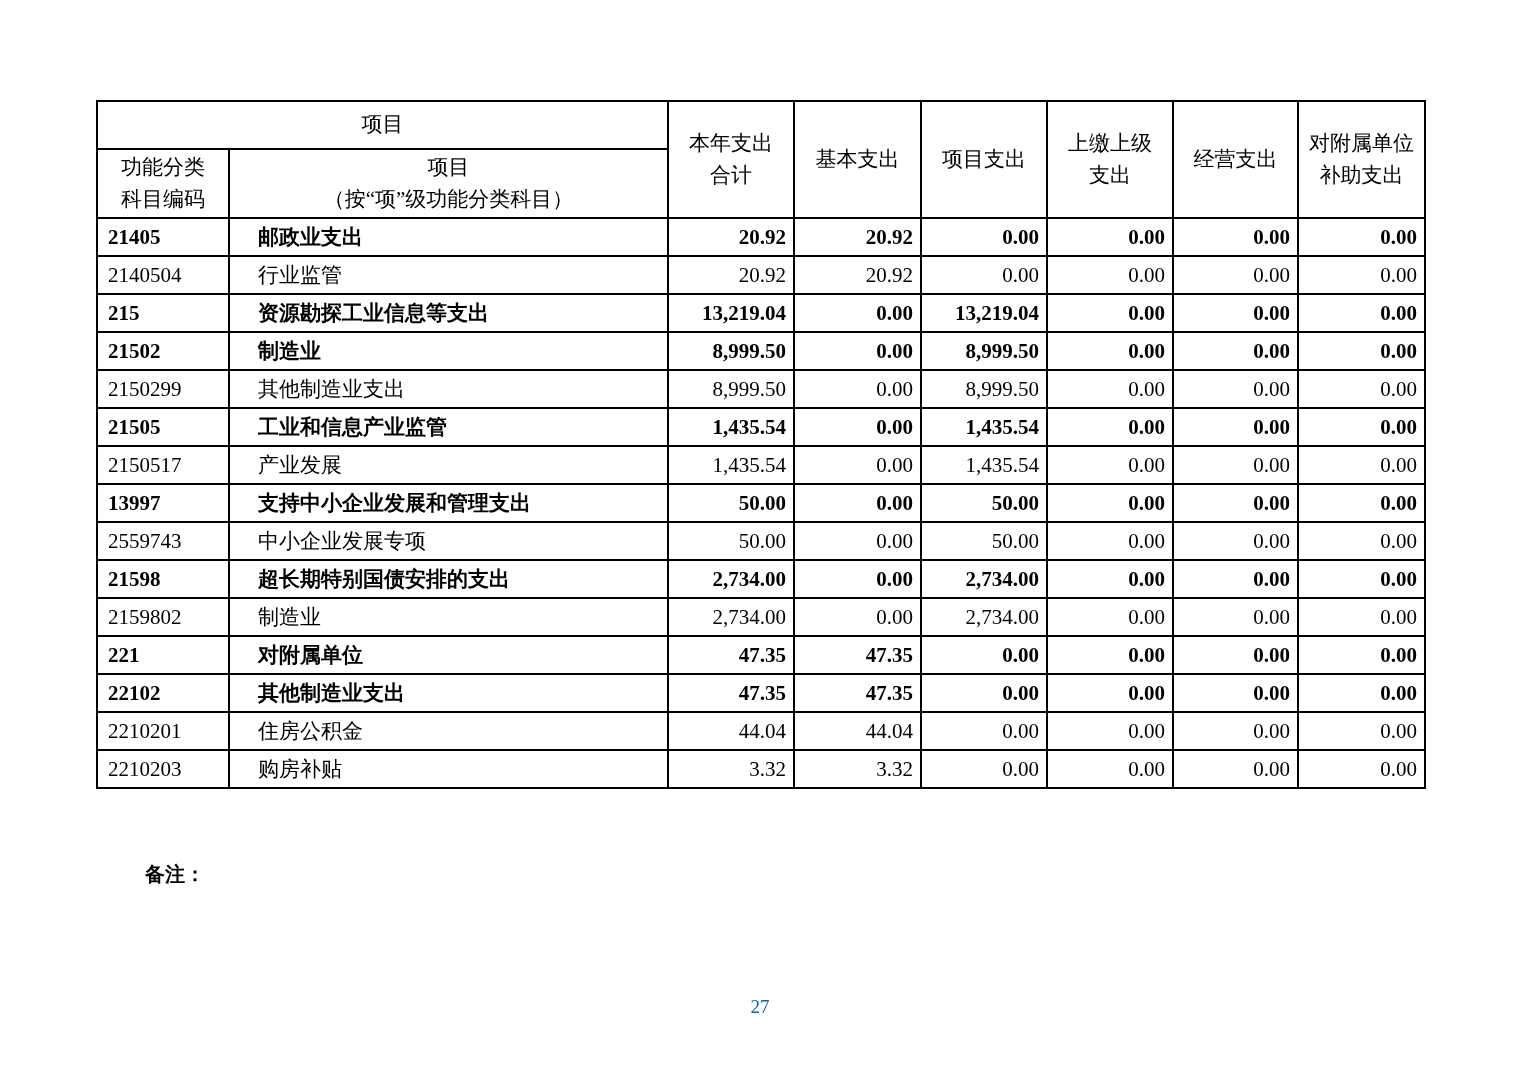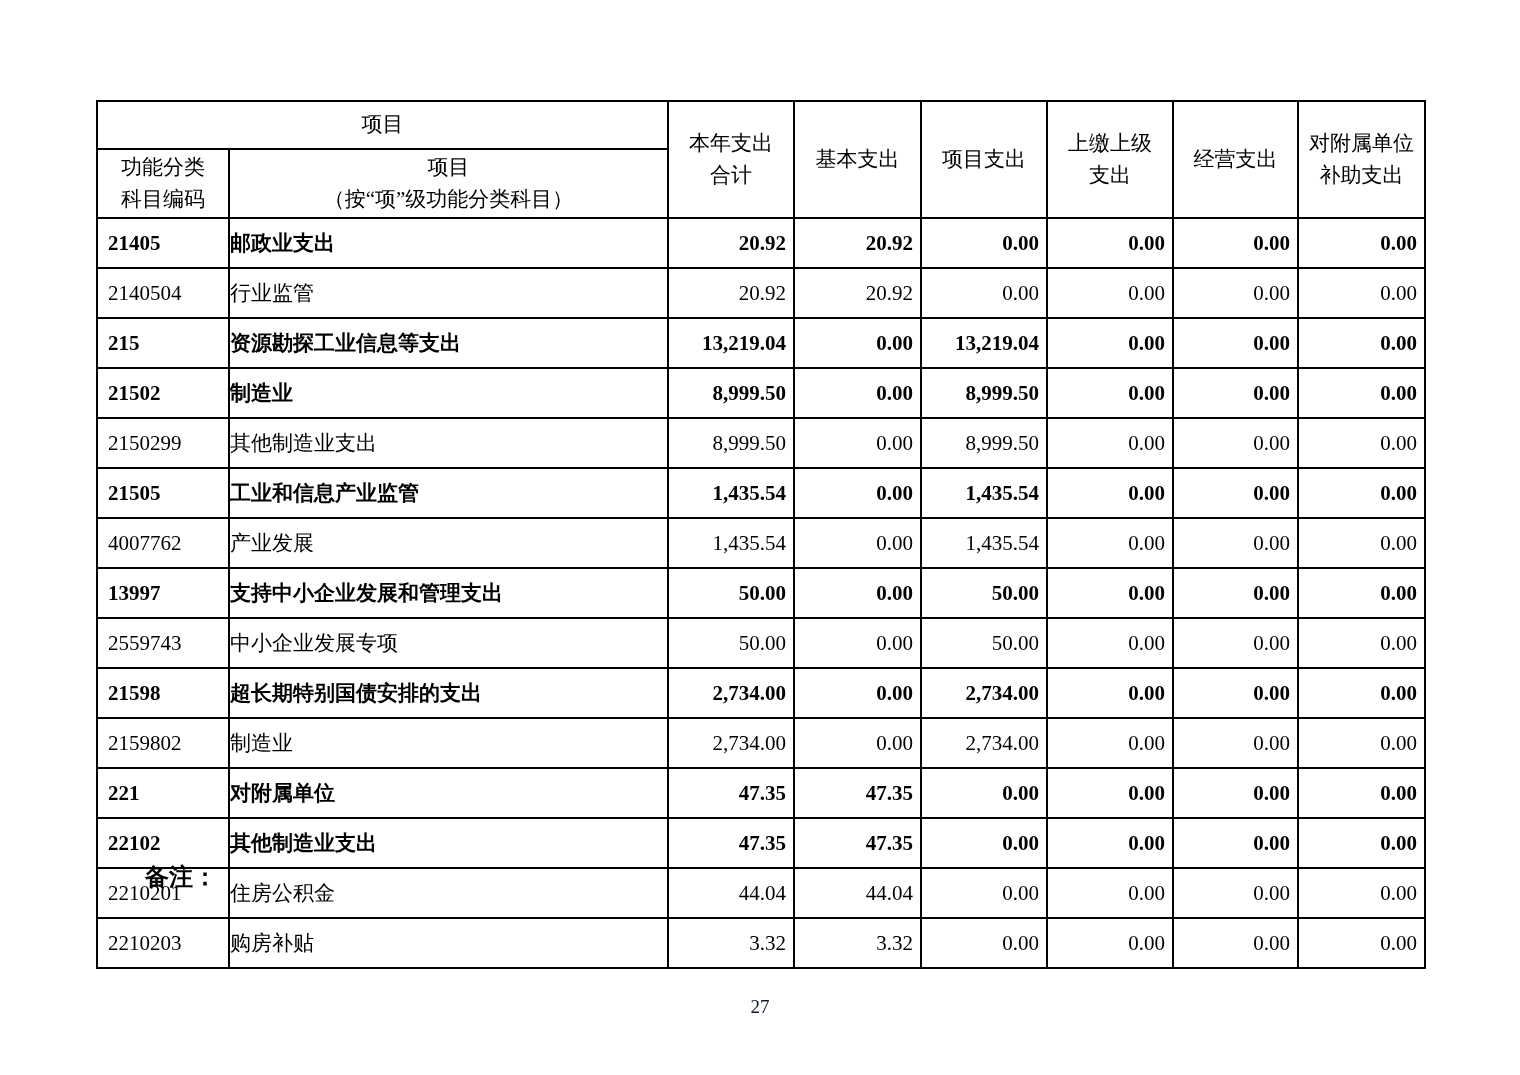--- a/index.html
+++ b/index.html
@@ -35,51 +35,51 @@
   table.budget thead th {
     font-weight: normal;
     text-align: center;
     vertical-align: middle;
     white-space: pre-line;
     line-height: 1.5;
     padding: 2px 4px;
   }
   tr.header-top { height: 48px; }
   tr.header-bottom { height: 62px; }
-  table.budget tbody tr { height: 50px; }
+  table.budget tbody tr { height: 38px; }
   table.budget tbody td {
     vertical-align: middle;
     white-space: nowrap;
   }
   td.cell-code  { text-align: left;  padding-left: 10px; }
-  td.cell-name  { text-align: left;  padding-left: 0; }
+  td.cell-name  { text-align: left;  padding-left: 28px; }
   td.cell-num   { text-align: right; padding-right: 7px; }
   tr.em td { font-weight: bold; }
   .notes {
     position: absolute;
     left: 145px;
     top: 858px;
-    font-size: 24px;
+    font-size: 20px;
     line-height: 1.65;
     color: #000000;
   }
   .notes .note-line { display: flex; }
   .notes .note-label {
     font-weight: bold;
     white-space: pre;
   }
   .notes .note-indent { visibility: hidden; }
   .page-number {
     position: absolute;
     left: 0;
     top: 996px;
     width: 1520px;
     text-align: center;
     font-size: 19px;
-    color: #0f172a;
+    color: #0369a1;
   }
 </style>
 </head>
 <body>
 
 <div class="page">
 
   <table class="budget">
     <colgroup>
       <col style="width:132px">
@@ -166,21 +166,21 @@
           <td class="cell-code">21505</td>
           <td class="cell-name">工业和信息产业监管</td>
           <td class="cell-num">1,435.54</td>
           <td class="cell-num">0.00</td>
           <td class="cell-num">1,435.54</td>
           <td class="cell-num">0.00</td>
           <td class="cell-num">0.00</td>
           <td class="cell-num">0.00</td>
         </tr>
         <tr>
-          <td class="cell-code">4007762</td>
+          <td class="cell-code">2150517</td>
           <td class="cell-name">产业发展</td>
           <td class="cell-num">1,435.54</td>
           <td class="cell-num">0.00</td>
           <td class="cell-num">1,435.54</td>
           <td class="cell-num">0.00</td>
           <td class="cell-num">0.00</td>
           <td class="cell-num">0.00</td>
         </tr>
         <tr class="em">
           <td class="cell-code">13997</td>

